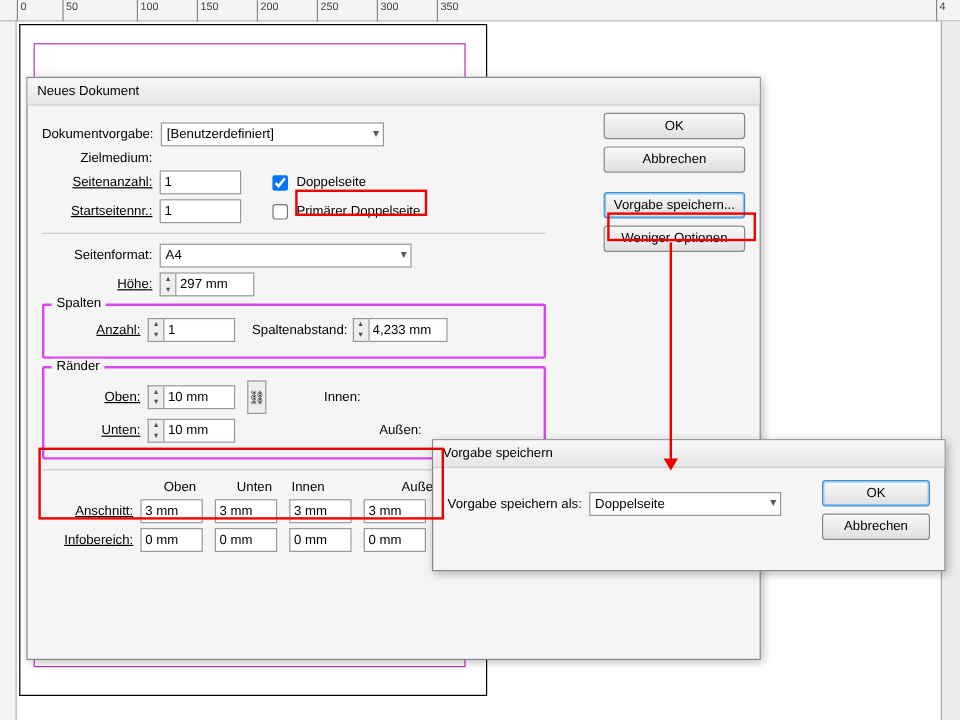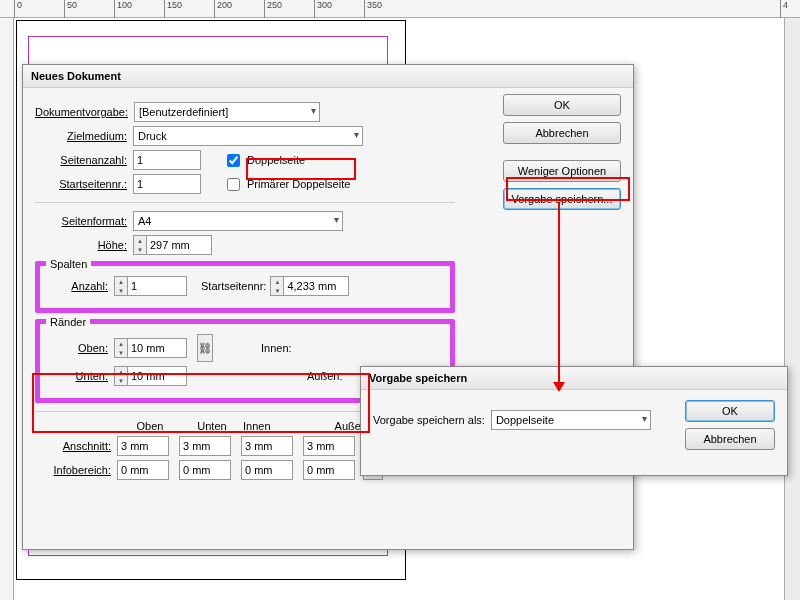--- a/index.html
+++ b/index.html
@@ -10,57 +10,57 @@
 .ruler .tick { position: absolute; top: 0; border-left: 1px solid #888; height: 18px; font-size: 9px; padding-left: 2px; color: #444; }
 .vruler { position: absolute; top: 18px; left: 0; width: 14px; bottom: 0; background: #f4f4f4; border-right: 1px solid #aaa; }
 
 .canvas { position: absolute; top: 18px; left: 14px; right: 0; bottom: 0; background: #fff; }
 .page-edge { position: absolute; top: 2px; left: 2px; width: 390px; height: 560px; border: 1px solid #000; }
 .page-margin { position: absolute; top: 18px; left: 14px; width: 360px; height: 520px; border: 1px solid #b536b5; }
 
 .side-panel { position: absolute; right: 0; top: 18px; width: 16px; bottom: 0; background: #ececec; border-left: 1px solid #aaa; }
 
 .dialog { position: absolute; background: #f5f5f5; border: 1px solid #888; box-shadow: 2px 2px 8px rgba(0,0,0,0.3); }
-.dialog .titlebar { background: linear-gradient(#f8f8f8,#e5e5e5); border-bottom: 1px solid #ccc; padding: 5px 8px; font-size: 11px; font-weight: bold; }
+.dialog .titlebar { background: linear-gradient(#f8f8f8,#e5e5e5); border-bottom: 1px solid #ccc; padding: 5px 8px; font-size: 11px; }
 .dialog .body { padding: 10px 12px; position: relative; }
 
 .row { display: flex; align-items: center; margin: 4px 0; }
-.lbl { text-align: right; padding-right: 6px; min-width: 98px; text-decoration: underline; }
+.lbl { text-align: right; padding-right: 6px; min-width: 98px; }
 .lbl.u { text-decoration: underline; text-decoration-style: solid; }
 select, .combo { height: 20px; border: 1px solid #999; background: #fff; padding: 0 16px 0 4px; appearance: none; position: relative; }
 .combo::after { content: "▾"; position: absolute; right: 3px; top: 2px; font-size: 10px; color: #555; }
 .combo { display: inline-flex; align-items: center; }
 input.txt { height: 20px; border: 1px solid #999; padding: 0 3px; background: #fff; }
 .spin { display: inline-flex; align-items: center; }
 .spin .arrows { width: 13px; height: 20px; border: 1px solid #999; border-right: none; display: flex; flex-direction: column; background: #eee; }
 .spin .arrows span { flex: 1; font-size: 7px; line-height: 9px; text-align: center; color: #555; cursor: pointer; }
 .chk { display: inline-flex; align-items: center; gap: 4px; }
 .chk input { width: 13px; height: 13px; }
 
 .btn { display: inline-flex; align-items: center; justify-content: center; width: 118px; height: 22px; background: linear-gradient(#f8f8f8,#e0e0e0); border: 1px solid #888; border-radius: 3px; cursor: pointer; }
 .btn.focus { border: 1px solid #3a8fd6; box-shadow: inset 0 0 0 1px #7cc1f2; }
 
-.group { border: 5px solid #d946ef; border-radius: 2px; margin: 6px 0; padding: 6px 8px 8px; position: relative; }
+.group { border: 2px solid #d946ef; border-radius: 2px; margin: 6px 0; padding: 6px 20px 8px; position: relative; }
 .group > .legend { position: absolute; top: -8px; left: 6px; background: #f5f5f5; padding: 0 4px; }
 
 .highlight { position: absolute; border: 2px solid #e00; pointer-events: none; }
 .arrow-line { position: absolute; width: 2px; background: #e00; }
 .arrow-head { position: absolute; width: 0; height: 0; border-left: 6px solid transparent; border-right: 6px solid transparent; border-top: 10px solid #e00; }
 
 .iconbtn { width: 20px; height: 20px; border: 1px solid #999; background: #eee; display: inline-flex; align-items: center; justify-content: center; font-size: 10px; cursor: pointer; }
 .linkicon { width: 16px; height: 28px; border: 1px solid #999; background: #eee; display: inline-flex; align-items: center; justify-content: center; font-size: 11px; }
 
 hr.sep { border: none; border-top: 1px solid #ccc; margin: 8px 0; }
 </style>
 </head>
 <body>
 
 <div class="ruler">
   <div class="tick" style="left:14px">0</div>
-  <div class="tick" style="left:64px">50</div>
+  <div class="tick" style="left:52px">50</div>
   <div class="tick" style="left:114px">100</div>
   <div class="tick" style="left:164px">150</div>
   <div class="tick" style="left:214px">200</div>
   <div class="tick" style="left:264px">250</div>
   <div class="tick" style="left:314px">300</div>
   <div class="tick" style="left:364px">350</div>
   <div class="tick" style="left:780px">4</div>
 </div>
 <div class="vruler"></div>
 
@@ -71,36 +71,33 @@
 <div class="side-panel"></div>
 
 <div class="dialog" style="left:22px; top:64px; width:612px; height:486px;">
   <div class="titlebar">Neues Dokument</div>
   <div class="body">
 
     <div style="position:absolute; right:12px; top:6px; display:flex; flex-direction:column; gap:6px;">
       <div class="btn">OK</div>
       <div class="btn">Abbrechen</div>
       <div style="height:4px"></div>
+      <div class="btn focus">Vorgabe speichern...</div>
       <div class="btn">Weniger Optionen</div>
-      <div class="btn focus">Vorgabe speichern...</div>
     </div>
 
     <div style="width:420px;">
       <div class="row">
         <span class="lbl">Dokumentvorgabe:</span>
         <div class="combo" style="width:186px">
             <span>[Benutzerdefiniert]</span>
           </div>
       </div>
       <div class="row">
         <span class="lbl">Zielmedium:</span>
-        <div class="combo" style="width:230px">
-            <span>Druck</span>
-          </div>
       </div>
       <div class="row">
         <span class="lbl u">Seitenanzahl:</span>
         <input class="txt" style="width: 68px;" value="1">
         <span style="width:22px"></span>
         <label class="chk">
           <input type="checkbox" checked="" style="">
           <span>Doppelseite</span>
         </label>
       </div>
@@ -136,21 +133,21 @@
         <div class="row">
           <span class="lbl u" style="min-width:66px">Anzahl:</span>
           <div class="spin">
               <div class="arrows">
                 <span>▴</span>
                 <span>▾</span>
               </div>
               <input class="txt" style="width: 60px;" value="1">
             </div>
           <span style="width:14px"></span>
-          <span class="u">Startseitennr:</span>
+          <span class="u">Spaltenabstand:</span>
           <span style="width:4px"></span>
           <div class="spin">
               <div class="arrows">
                 <span>▴</span>
                 <span>▾</span>
               </div>
               <input class="txt" style="width: 66px;" value="4,233 mm">
             </div>
         </div>
       </div>

